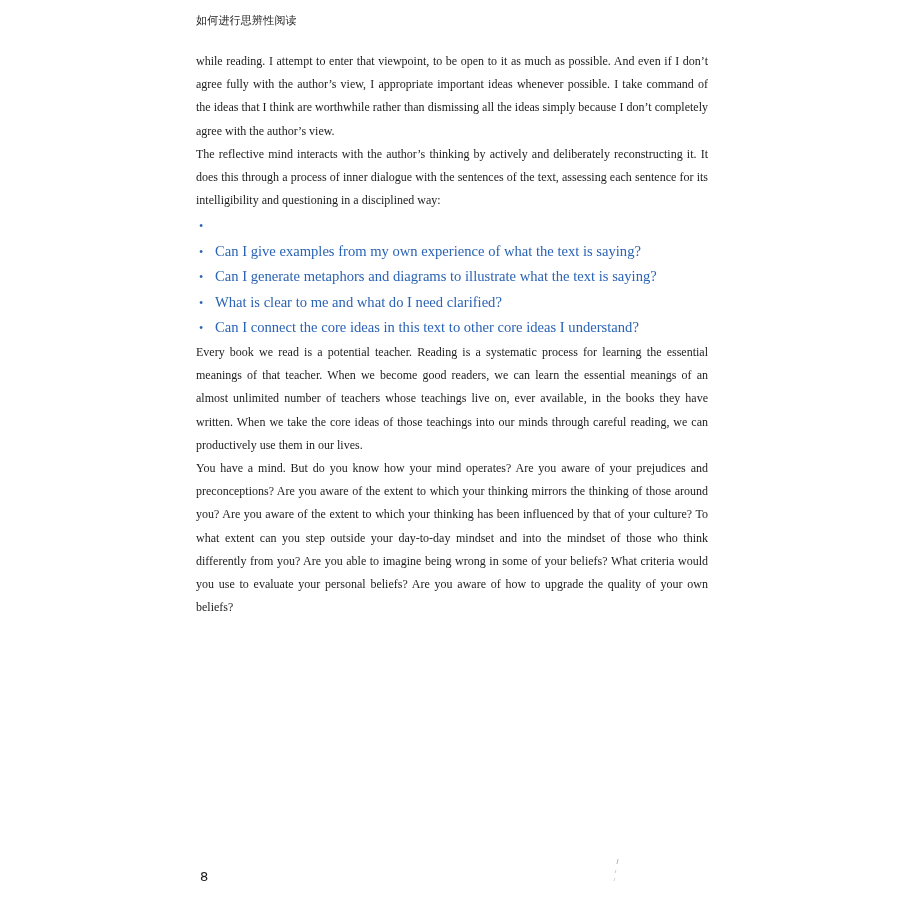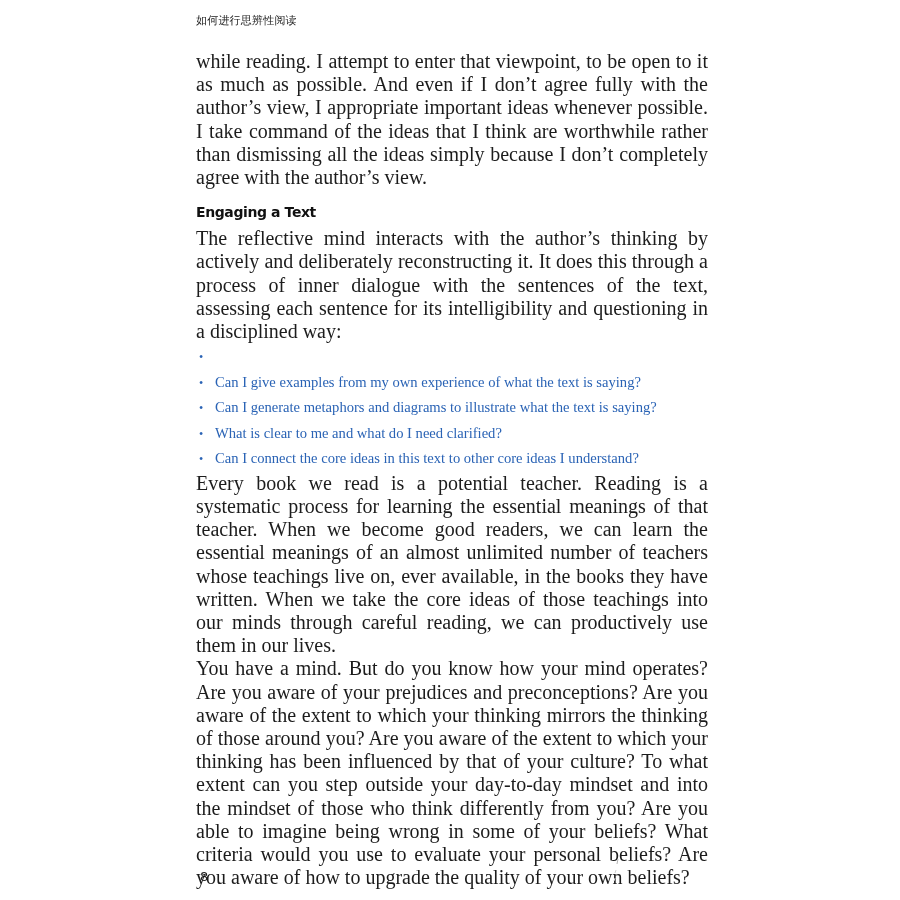--- a/index.html
+++ b/index.html
@@ -32,21 +32,21 @@
       letter-spacing: 0.2px;
     }
     .content {
       position: absolute;
       left: 196px;
       top: 50px;
       width: 512px;
     }
     .para {
       margin: 0;
-      font-size: 20px;
+      font-size: 12px;
       line-height: 23.2px;
       text-align: justify;
       text-align-last: left;
       color: #1c1c1c;
     }
     .para.indent {
       text-indent: 22px;
     }
     .heading {
       margin: 0;
@@ -99,21 +99,20 @@
 <body>
 
 <div class="page">
 
   <div class="running-header">如何进行思辨性阅读</div>
 
   <div class="content">
 
     <p class="para">while reading. I attempt to enter that viewpoint, to be open to it as much as possible.  And even if I don’t agree fully with the author’s view, I appropriate important ideas whenever possible. I take command of the ideas that I think are worthwhile rather than dismissing all the ideas simply because I don’t completely agree with the author’s view.</p>
 
-    <h3 class="heading h1">Engaging a Text</h3>
     <p class="para">The reflective mind interacts with the author’s thinking by actively and deliberately reconstructing it. It does this through a process of inner dialogue with the sentences of the text, assessing each sentence for its intelligibility and questioning in a disciplined way:</p>
 
     <ul class="bullets">
       <li>
         <span class="dot">•</span>
       </li>
       <li>
         <span class="dot">•</span>
         <span>Can I give examples from my own experience of what the text is saying?</span>
       </li>

